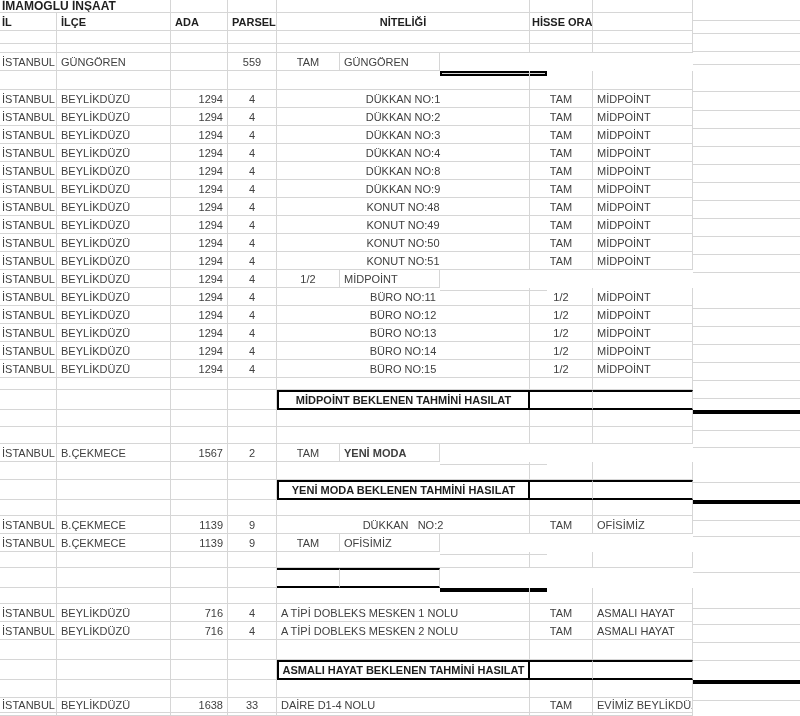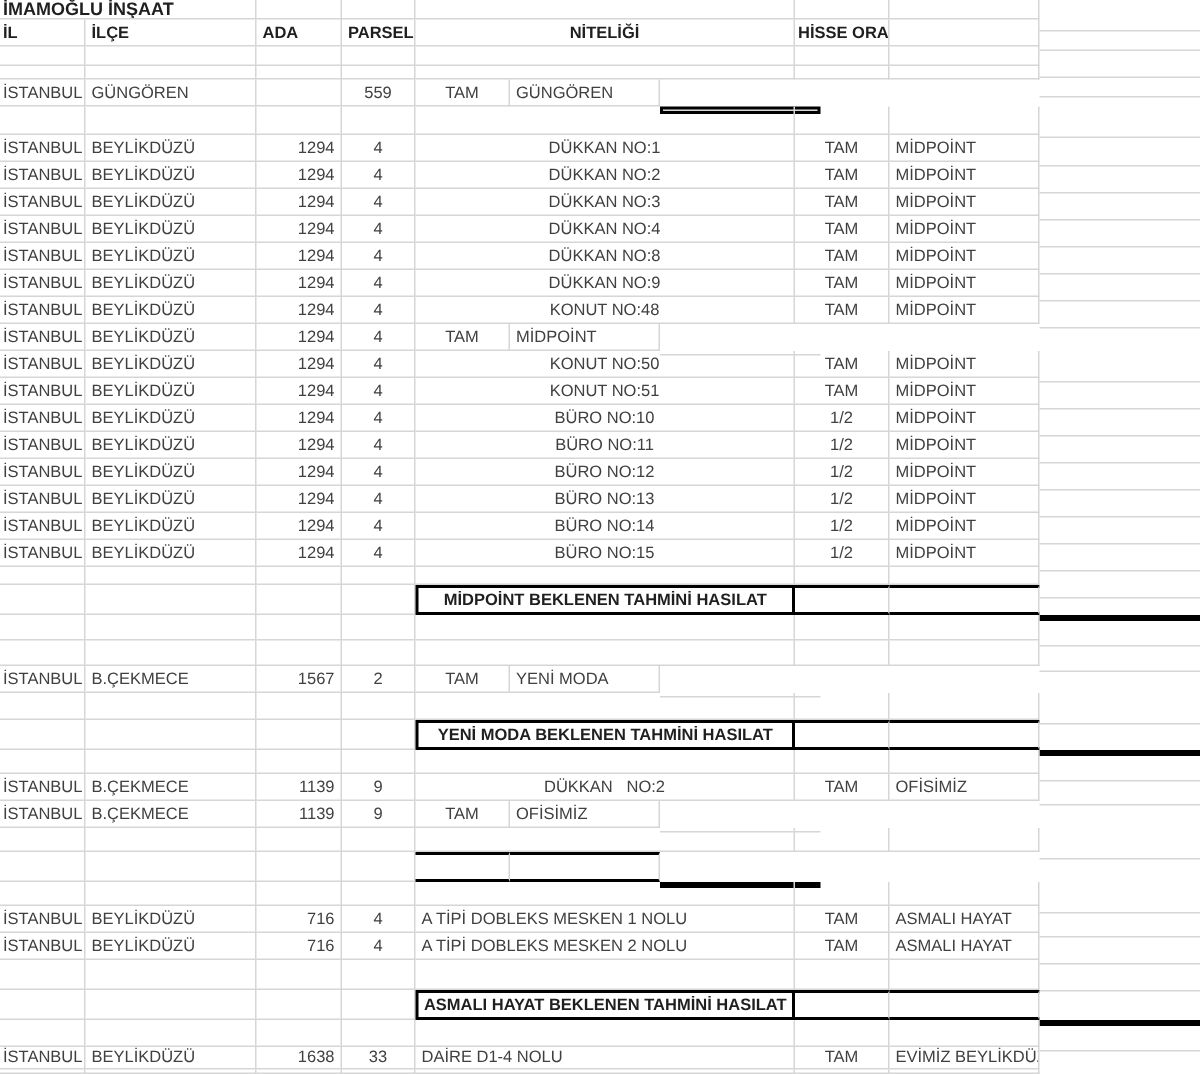--- a/index.html
+++ b/index.html
@@ -161,20 +161,21 @@
       <div class="c ac" style="width: 253px;">KONUT NO:48</div>
       <div class="c ac" style="width: 63px;">TAM</div>
       <div class="c al" style="width: 100px;">MİDPOİNT</div>
       <div class="c ar last" style="width: 107px;"></div>
     </div>
     <div class="row" style="height: 18px;">
       <div class="c al tight" style="width: 57px;">İSTANBUL</div>
       <div class="c al" style="width: 114px;">BEYLİKDÜZÜ</div>
       <div class="c ar" style="width: 57px;">1294</div>
       <div class="c ac" style="width: 49px;">4</div>
+      <div class="c ac" style="width: 253px;">KONUT NO:49</div>
       <div class="c ac" style="width: 63px;">TAM</div>
       <div class="c al" style="width: 100px;">MİDPOİNT</div>
       <div class="c ar last" style="width: 107px;"></div>
     </div>
     <div class="row" style="height: 18px;">
       <div class="c al tight" style="width: 57px;">İSTANBUL</div>
       <div class="c al" style="width: 114px;">BEYLİKDÜZÜ</div>
       <div class="c ar" style="width: 57px;">1294</div>
       <div class="c ac" style="width: 49px;">4</div>
       <div class="c ac" style="width: 253px;">KONUT NO:50</div>
@@ -190,21 +191,20 @@
       <div class="c ac" style="width: 253px;">KONUT NO:51</div>
       <div class="c ac" style="width: 63px;">TAM</div>
       <div class="c al" style="width: 100px;">MİDPOİNT</div>
       <div class="c ar last" style="width: 107px;"></div>
     </div>
     <div class="row" style="height: 18px;">
       <div class="c al tight" style="width: 57px;">İSTANBUL</div>
       <div class="c al" style="width: 114px;">BEYLİKDÜZÜ</div>
       <div class="c ar" style="width: 57px;">1294</div>
       <div class="c ac" style="width: 49px;">4</div>
-      <div class="c ac" style="width: 253px;">BÜRO NO:10</div>
       <div class="c ac" style="width: 63px;">1/2</div>
       <div class="c al" style="width: 100px;">MİDPOİNT</div>
       <div class="c ar last" style="width: 107px;"></div>
     </div>
     <div class="row" style="height: 18px;">
       <div class="c al tight" style="width: 57px;">İSTANBUL</div>
       <div class="c al" style="width: 114px;">BEYLİKDÜZÜ</div>
       <div class="c ar" style="width: 57px;">1294</div>
       <div class="c ac" style="width: 49px;">4</div>
       <div class="c ac" style="width: 253px;">BÜRO NO:11</div>
@@ -291,21 +291,21 @@
       <div class="c al" style="width: 63px;"></div>
       <div class="c al" style="width: 100px;"></div>
       <div class="c al last" style="width: 107px;"></div>
     </div>
     <div class="row" style="height: 18px;">
       <div class="c al tight" style="width: 57px;">İSTANBUL</div>
       <div class="c al" style="width: 114px;">B.ÇEKMECE</div>
       <div class="c ar" style="width: 57px;">1567</div>
       <div class="c ac" style="width: 49px;">2</div>
       <div class="c ac" style="width: 63px;">TAM</div>
-      <div class="c al" style="width: 100px;">YENİ MODA</div>
+      <div class="c al" style="width: 100px; font-weight: bold;">YENİ MODA</div>
       <div class="c ar last" style="width: 107px;"></div>
     </div>
     <div class="row" style="height: 18px;">
       <div class="c al" style="width: 57px;"></div>
       <div class="c al" style="width: 114px;"></div>
       <div class="c al" style="width: 57px;"></div>
       <div class="c al" style="width: 49px;"></div>
       <div class="c al" style="width: 253px;"></div>
       <div class="c al" style="width: 63px;"></div>
       <div class="c al" style="width: 100px;"></div>

